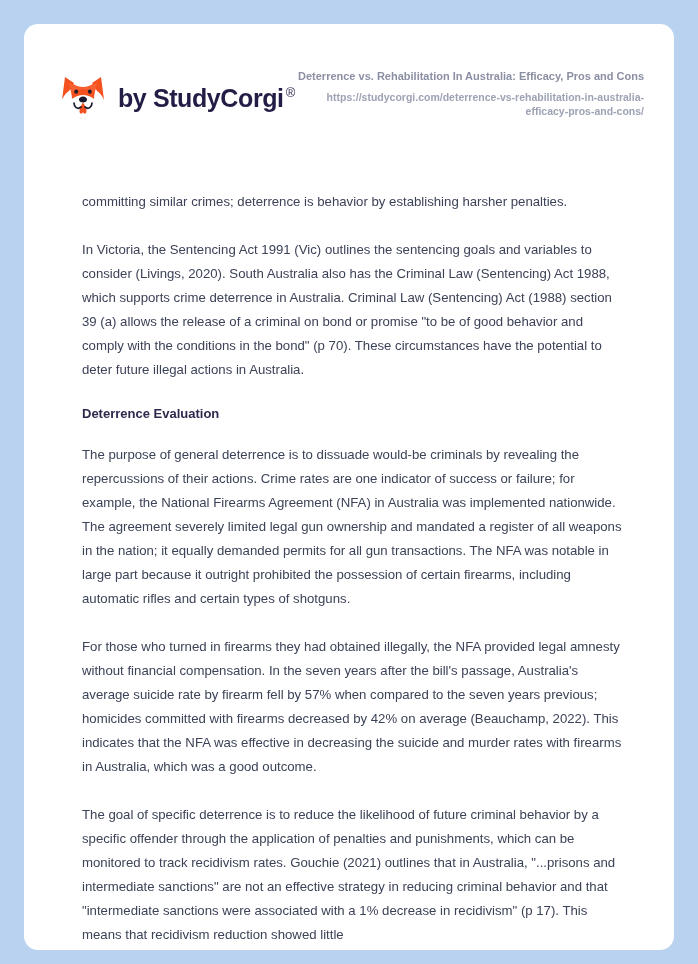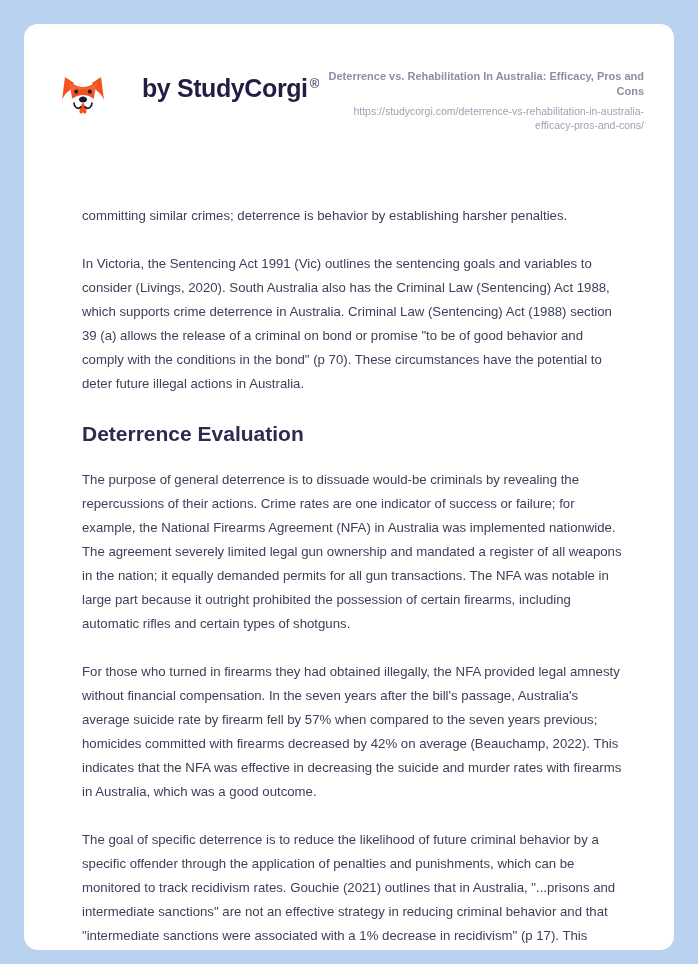--- a/index.html
+++ b/index.html
@@ -26,23 +26,23 @@
   }
   .doc-header {
     display: flex;
     align-items: flex-start;
     justify-content: space-between;
     padding: 40px 30px 0 34px;
     box-sizing: border-box;
   }
   .brand {
     display: flex;
+    align-items: center;
     flex: 0 0 auto;
     padding-top: 10px;
-    gap: 24px;
   }
   .brand-mark {
     width: 50px;
     height: 48px;
     flex: 0 0 auto;
     display: block;
   }
   .brand-wordmark {
     font-size: 25px;
     font-weight: bold;
@@ -67,38 +67,38 @@
   }
   .header-title {
     font-size: 11px;
     font-weight: bold;
     color: #8b8fa3;
     line-height: 1.32;
     margin: 0;
   }
   .header-url {
     font-size: 10.5px;
-    font-weight: normal;
+    font-weight: bold;
     color: #9ea2b3;
     line-height: 1.35;
     margin: 6px 0 12px 0;
     word-break: break-word;
   }
   .doc-body {
     padding: 0 46px 0 58px;
     box-sizing: border-box;
   }
   .doc-body p {
     font-size: 13.2px;
     line-height: 24px;
     color: #3c4257;
     margin: 0 0 24px 0;
   }
   .doc-body h2 {
-    font-size: 21px;
+    font-size: 13px;
     font-weight: bold;
     color: #2e2a4e;
     margin: 16px 0 20px 0;
     line-height: 1.3;
   }
   .first-para {
     margin-top: 60px !important;
   }
 </style>
 </head>

